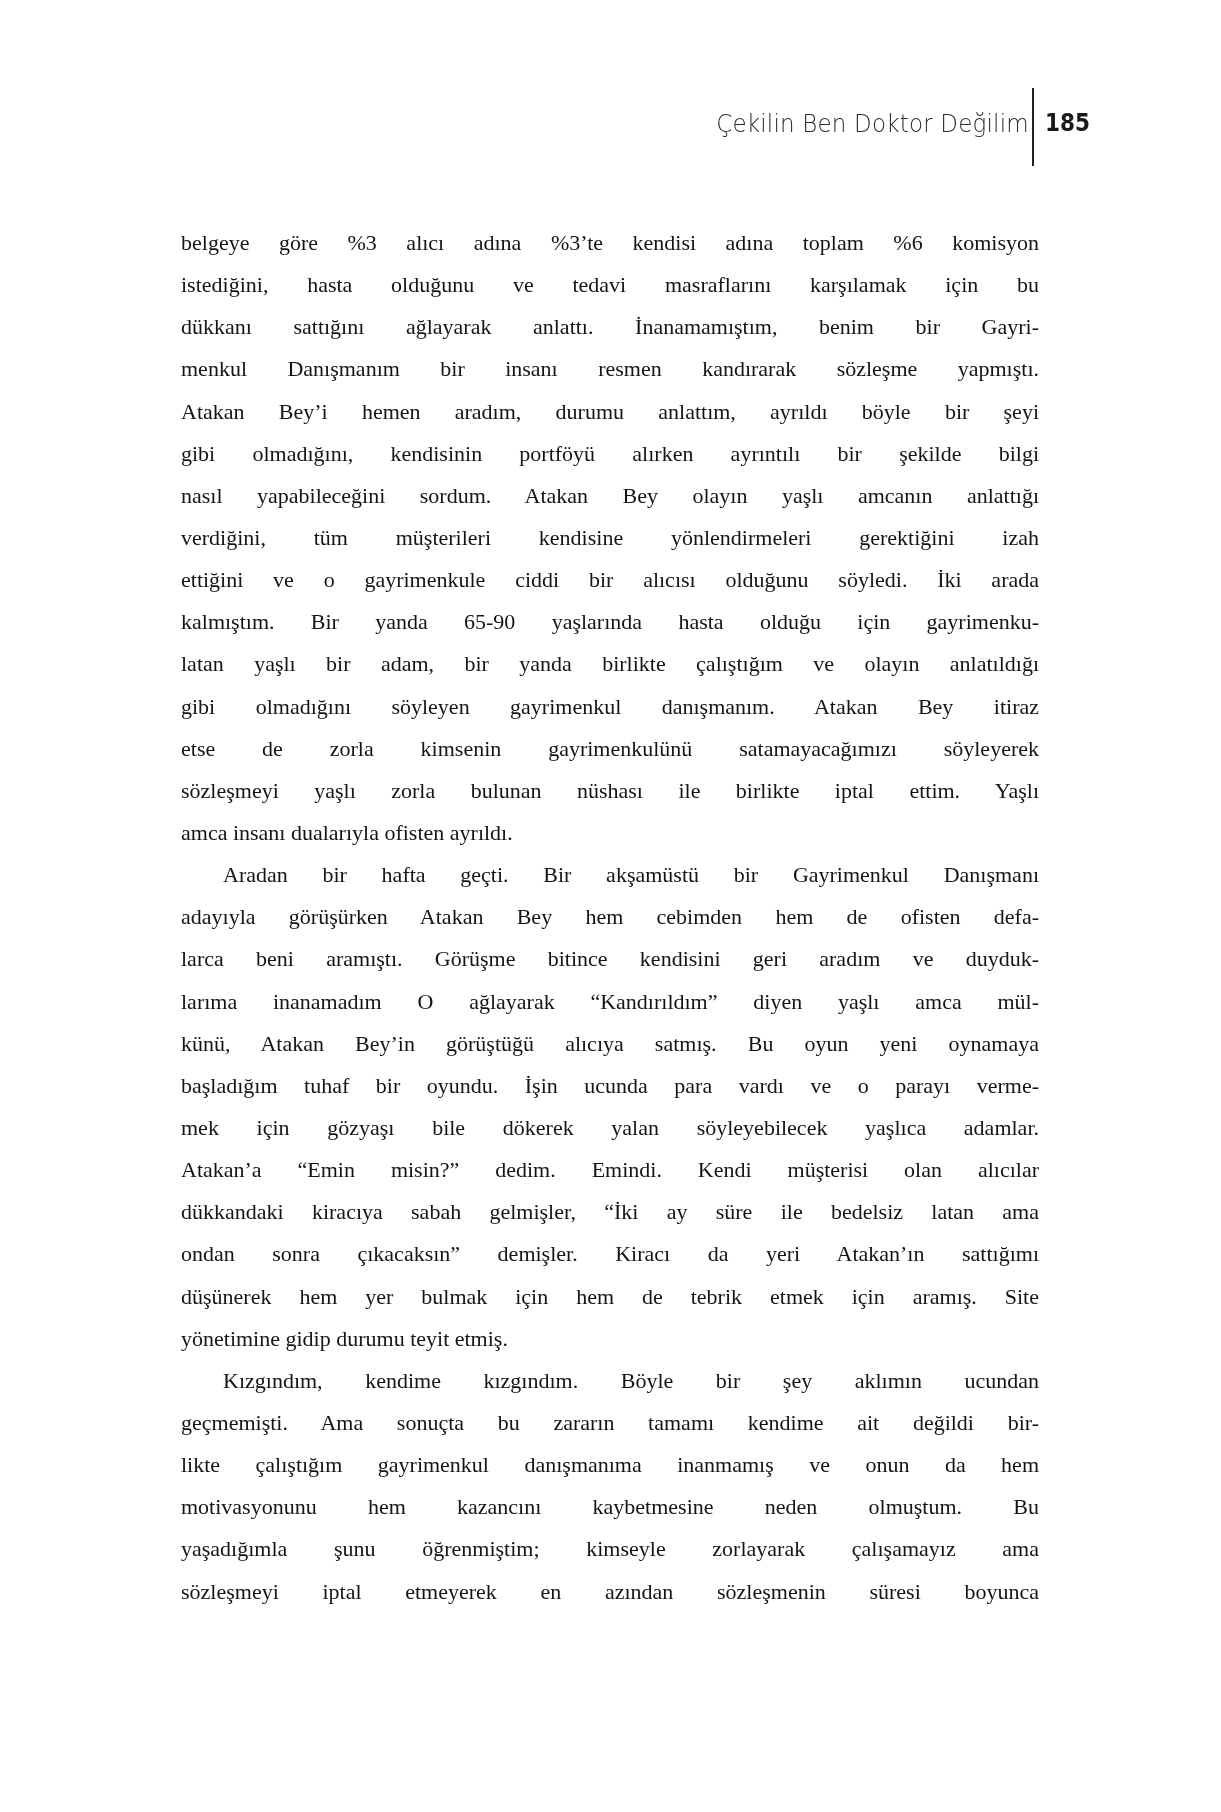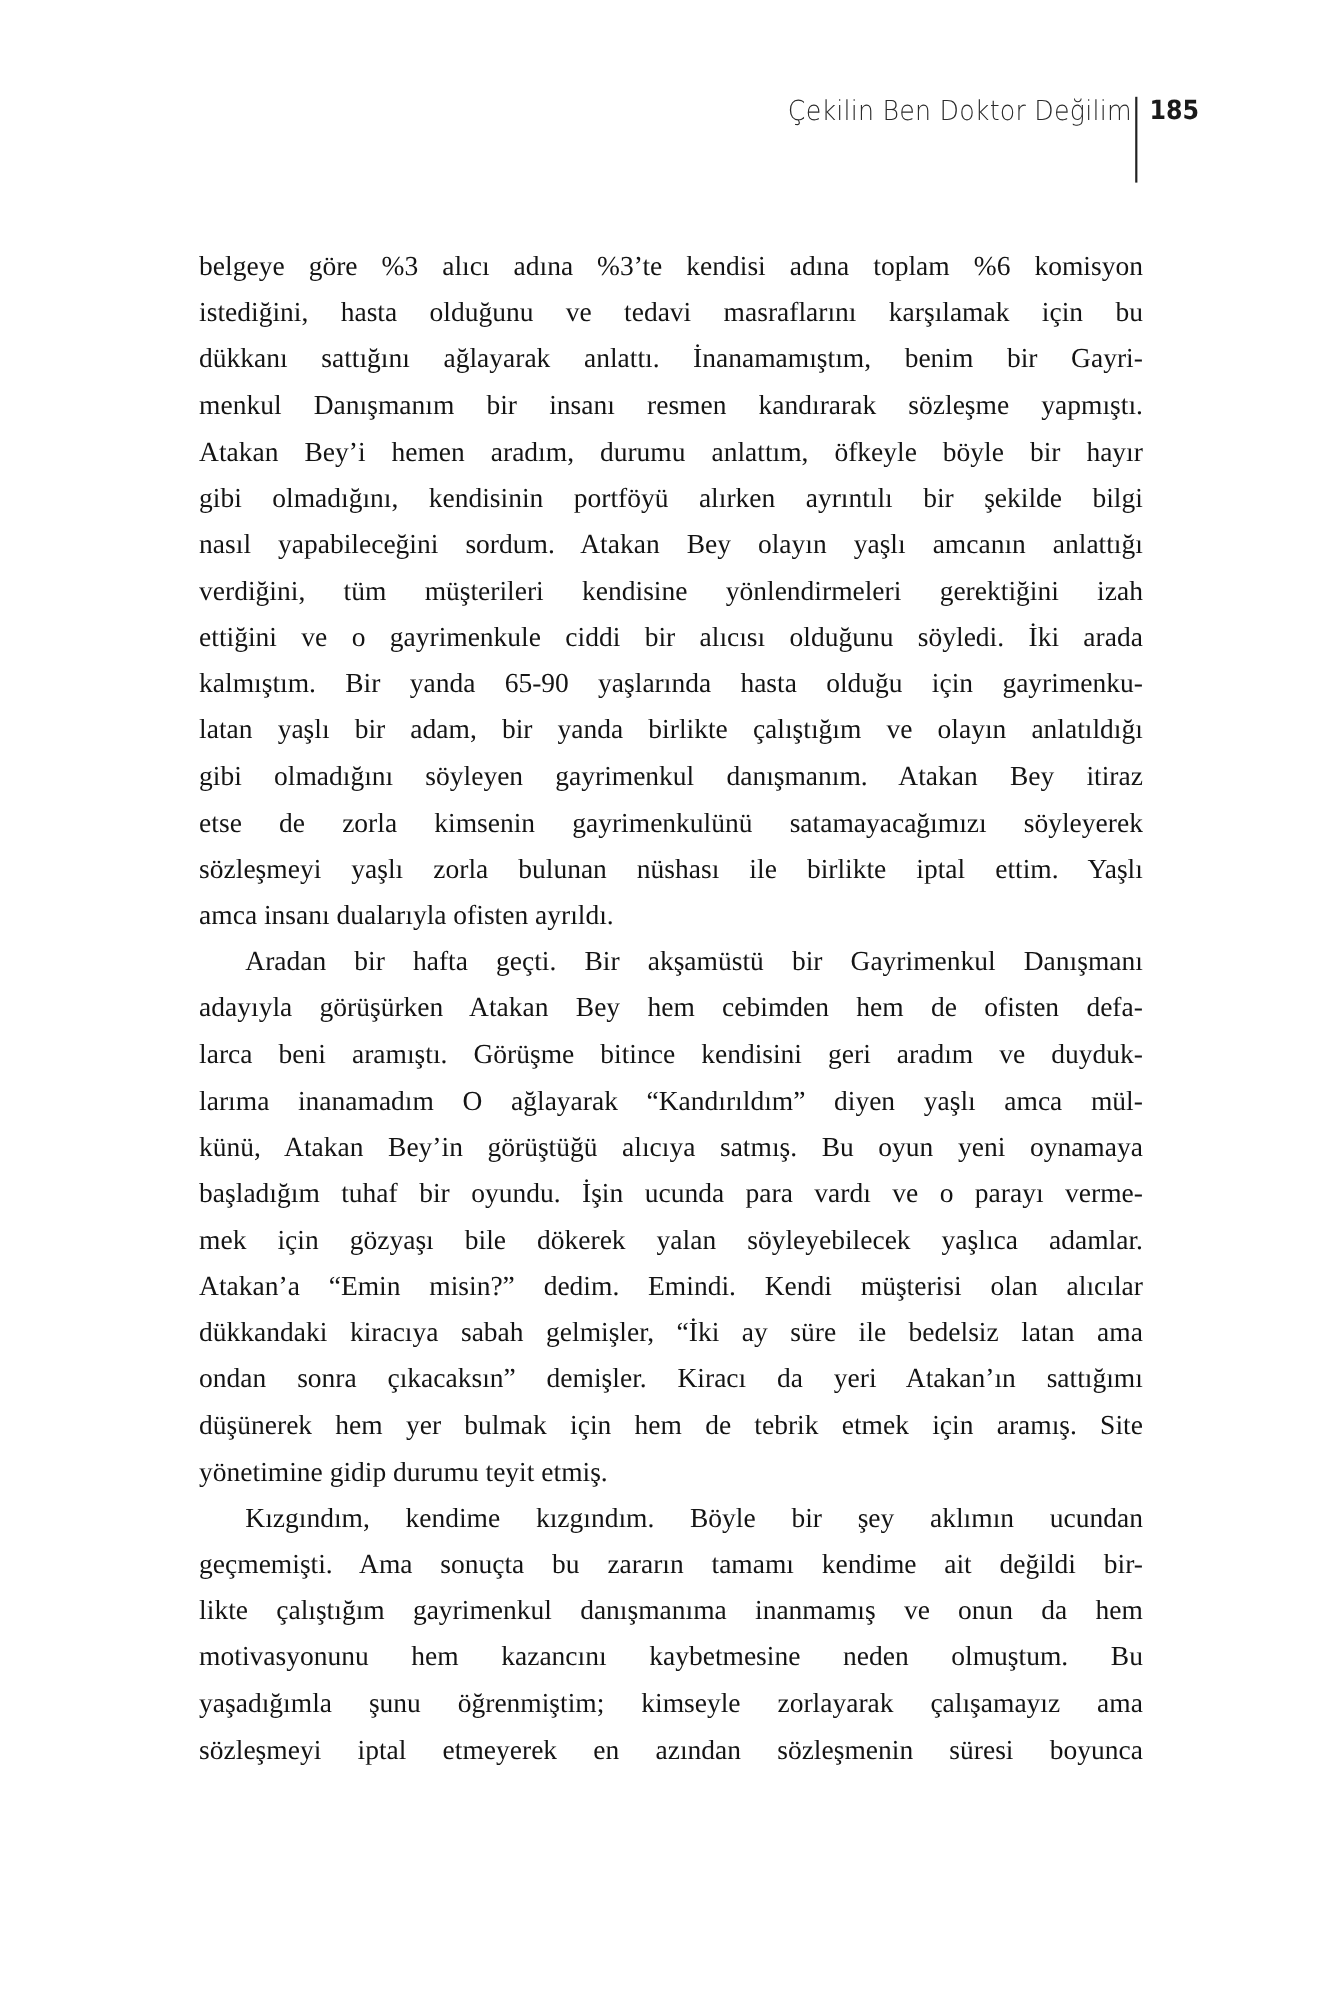--- a/index.html
+++ b/index.html
@@ -13,21 +13,21 @@
     position: relative;
     overflow: hidden;
     color: #1a1a1a;
   }
   .running-header {
     position: absolute;
     top: 88px;
     right: 126px;
     height: 78px;
     display: flex;
-    align-items: flex-start;
+    align-items: center;
   }
   .header-title {
     font-family: "DejaVu Sans", sans-serif;
     font-weight: 300;
     font-size: 25px;
     color: #2a2a2a;
     letter-spacing: 0.2px;
     line-height: 1;
     padding-bottom: 8px;
     transform: scaleX(0.92);
@@ -49,21 +49,21 @@
     padding-bottom: 8px;
     transform: scaleX(0.9);
     transform-origin: left bottom;
   }
   .body-text {
     position: absolute;
     left: 181px;
     top: 222px;
     width: 858px;
     font-family: "Liberation Serif", serif;
-    font-size: 25px;
+    font-size: 22px;
     line-height: 42.15px;
     color: #141414;
   }
   .para { margin: 0; padding: 0; }
   .line {
     display: block;
     text-align: justify;
     text-align-last: justify;
     white-space: nowrap;
     overflow: visible;
@@ -93,21 +93,21 @@
   <span class="page-number">185</span>
 </div>
 
 <div class="body-text">
 
   <div class="para">
     <div class="line"><span class="inner">belgeye göre %3 alıcı adına %3’te kendisi adına toplam %6 komisyon</span></div>
     <div class="line"><span class="inner">istediğini, hasta olduğunu ve tedavi masraflarını karşılamak için bu</span></div>
     <div class="line"><span class="inner">dükkanı sattığını ağlayarak anlattı. İnanamamıştım, benim bir Gayri-</span></div>
     <div class="line"><span class="inner">menkul Danışmanım bir insanı resmen kandırarak sözleşme yapmıştı.</span></div>
-    <div class="line"><span class="inner">Atakan Bey’i hemen aradım, durumu anlattım, öfkeyle böyle bir hayır</span></div>
+    <div class="line"><span class="inner">Atakan Bey’i hemen aradım, durumu anlattım, ayrıldı böyle bir şeyi</span></div>
     <div class="line"><span class="inner">gibi olmadığını, kendisinin portföyü alırken ayrıntılı bir şekilde bilgi</span></div>
     <div class="line"><span class="inner">nasıl yapabileceğini sordum. Atakan Bey olayın yaşlı amcanın anlattığı</span></div>
     <div class="line"><span class="inner">verdiğini, tüm müşterileri kendisine yönlendirmeleri gerektiğini izah</span></div>
     <div class="line"><span class="inner">ettiğini ve o gayrimenkule ciddi bir alıcısı olduğunu söyledi. İki arada</span></div>
     <div class="line"><span class="inner">kalmıştım. Bir yanda 65-90 yaşlarında hasta olduğu için gayrimenku-</span></div>
     <div class="line"><span class="inner">latan yaşlı bir adam, bir yanda birlikte çalıştığım ve olayın anlatıldığı</span></div>
     <div class="line"><span class="inner">gibi olmadığını söyleyen gayrimenkul danışmanım. Atakan Bey itiraz</span></div>
     <div class="line"><span class="inner">etse de zorla kimsenin gayrimenkulünü satamayacağımızı söyleyerek</span></div>
     <div class="line"><span class="inner">sözleşmeyi yaşlı zorla bulunan nüshası ile birlikte iptal ettim. Yaşlı</span></div>
     <div class="line last"><span class="inner">amca insanı dualarıyla ofisten ayrıldı.</span></div>

